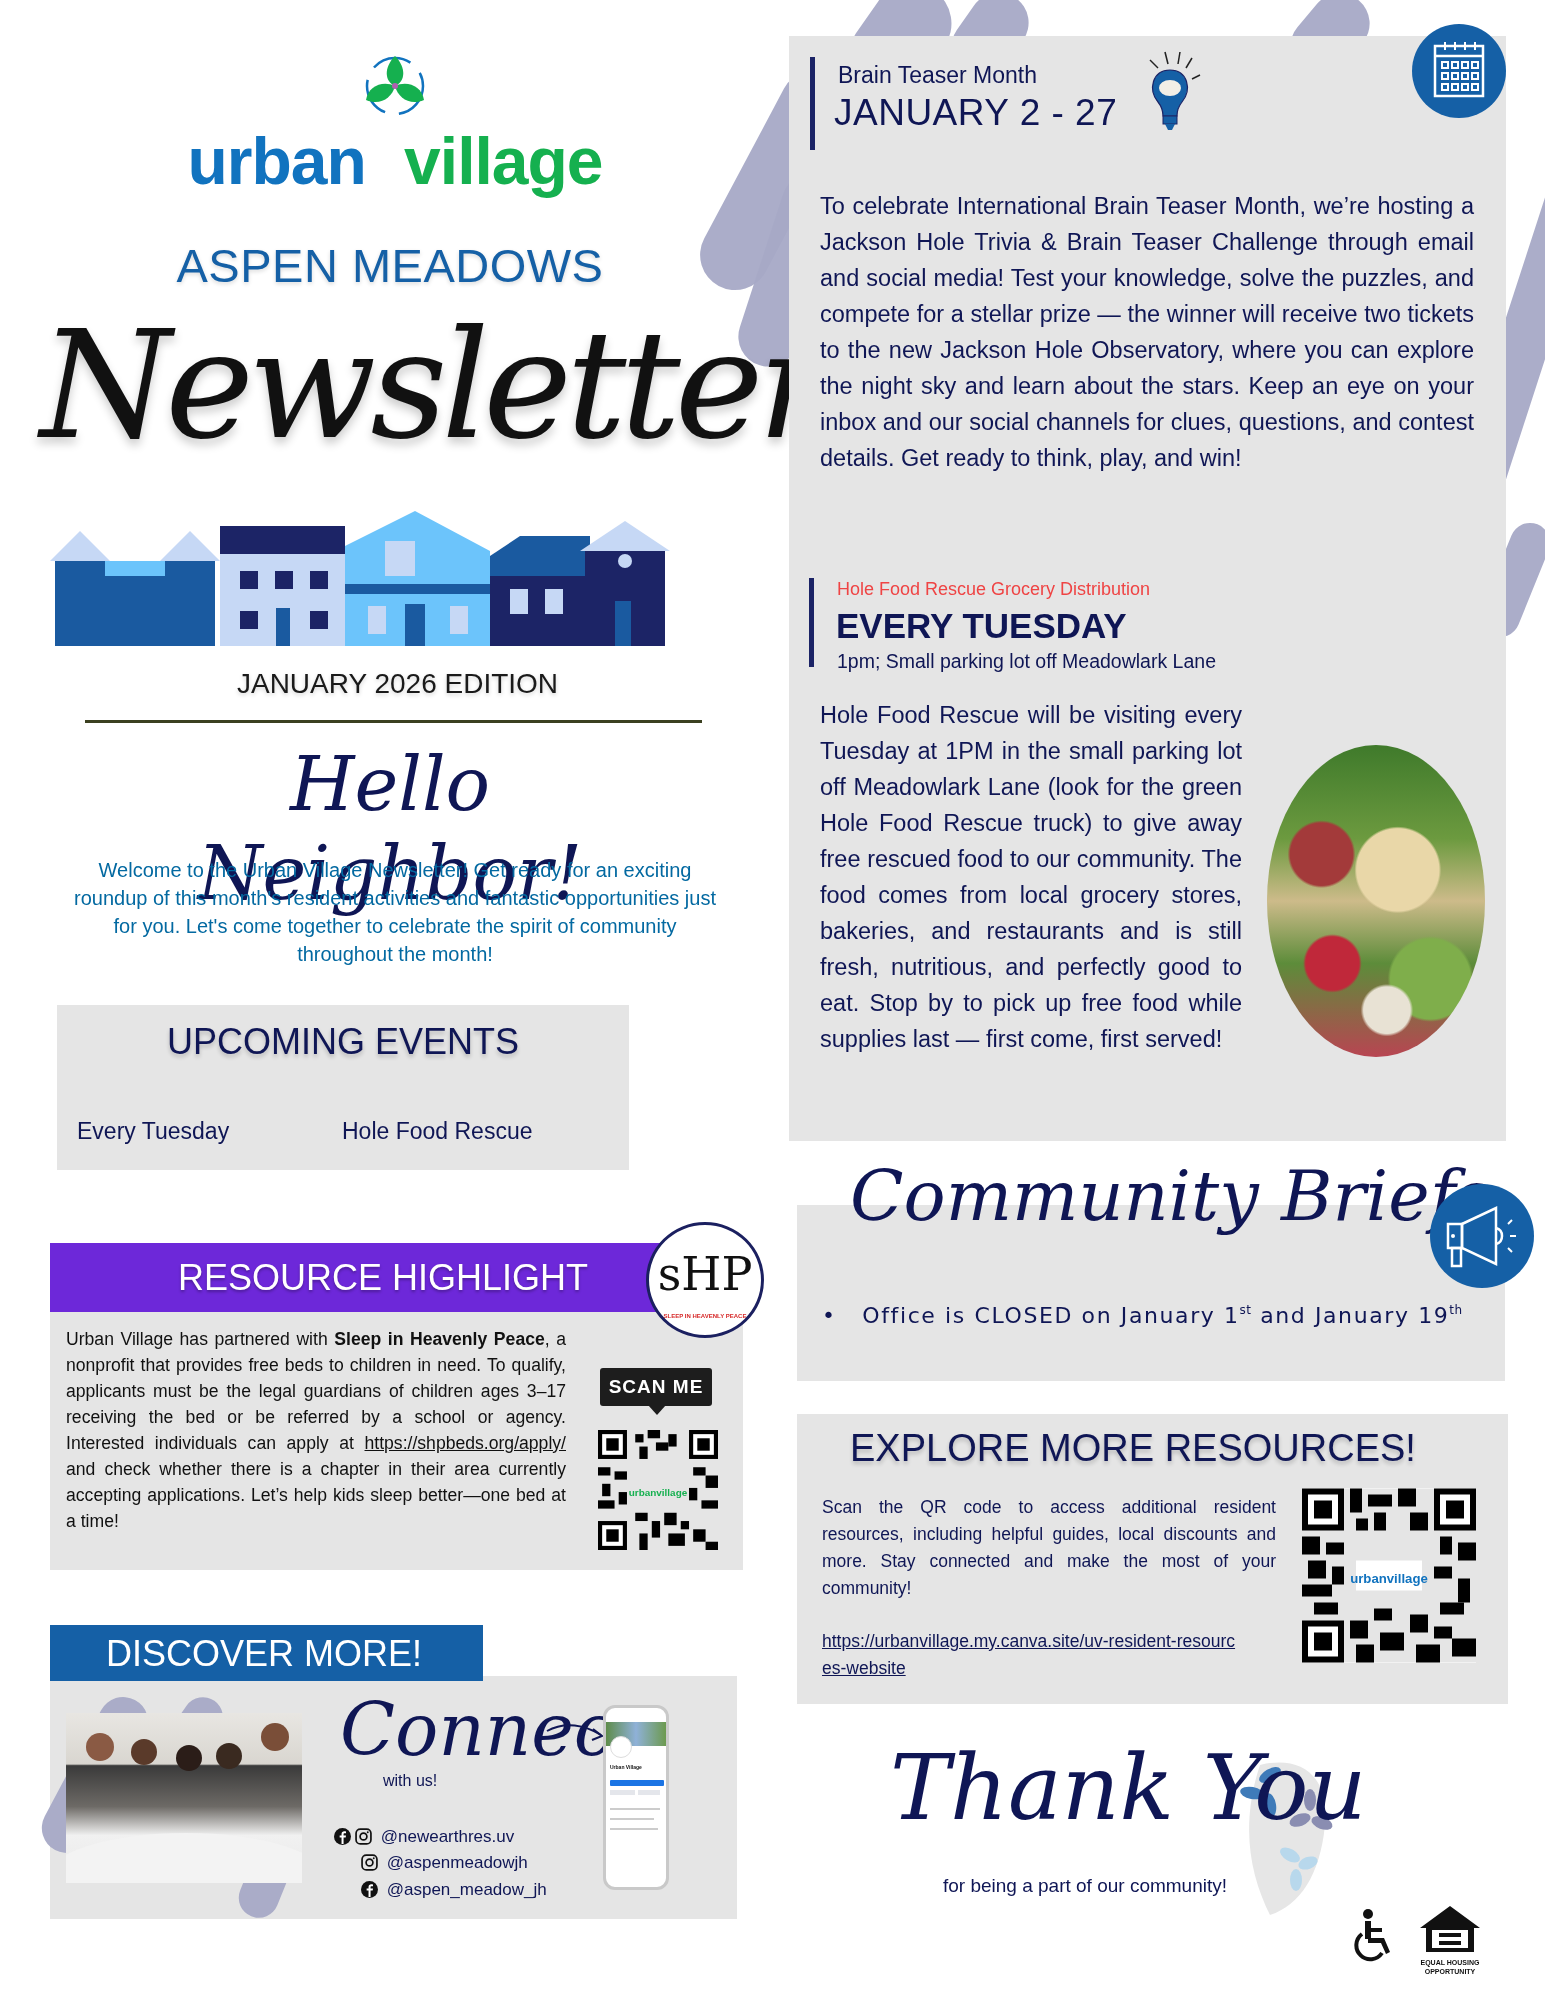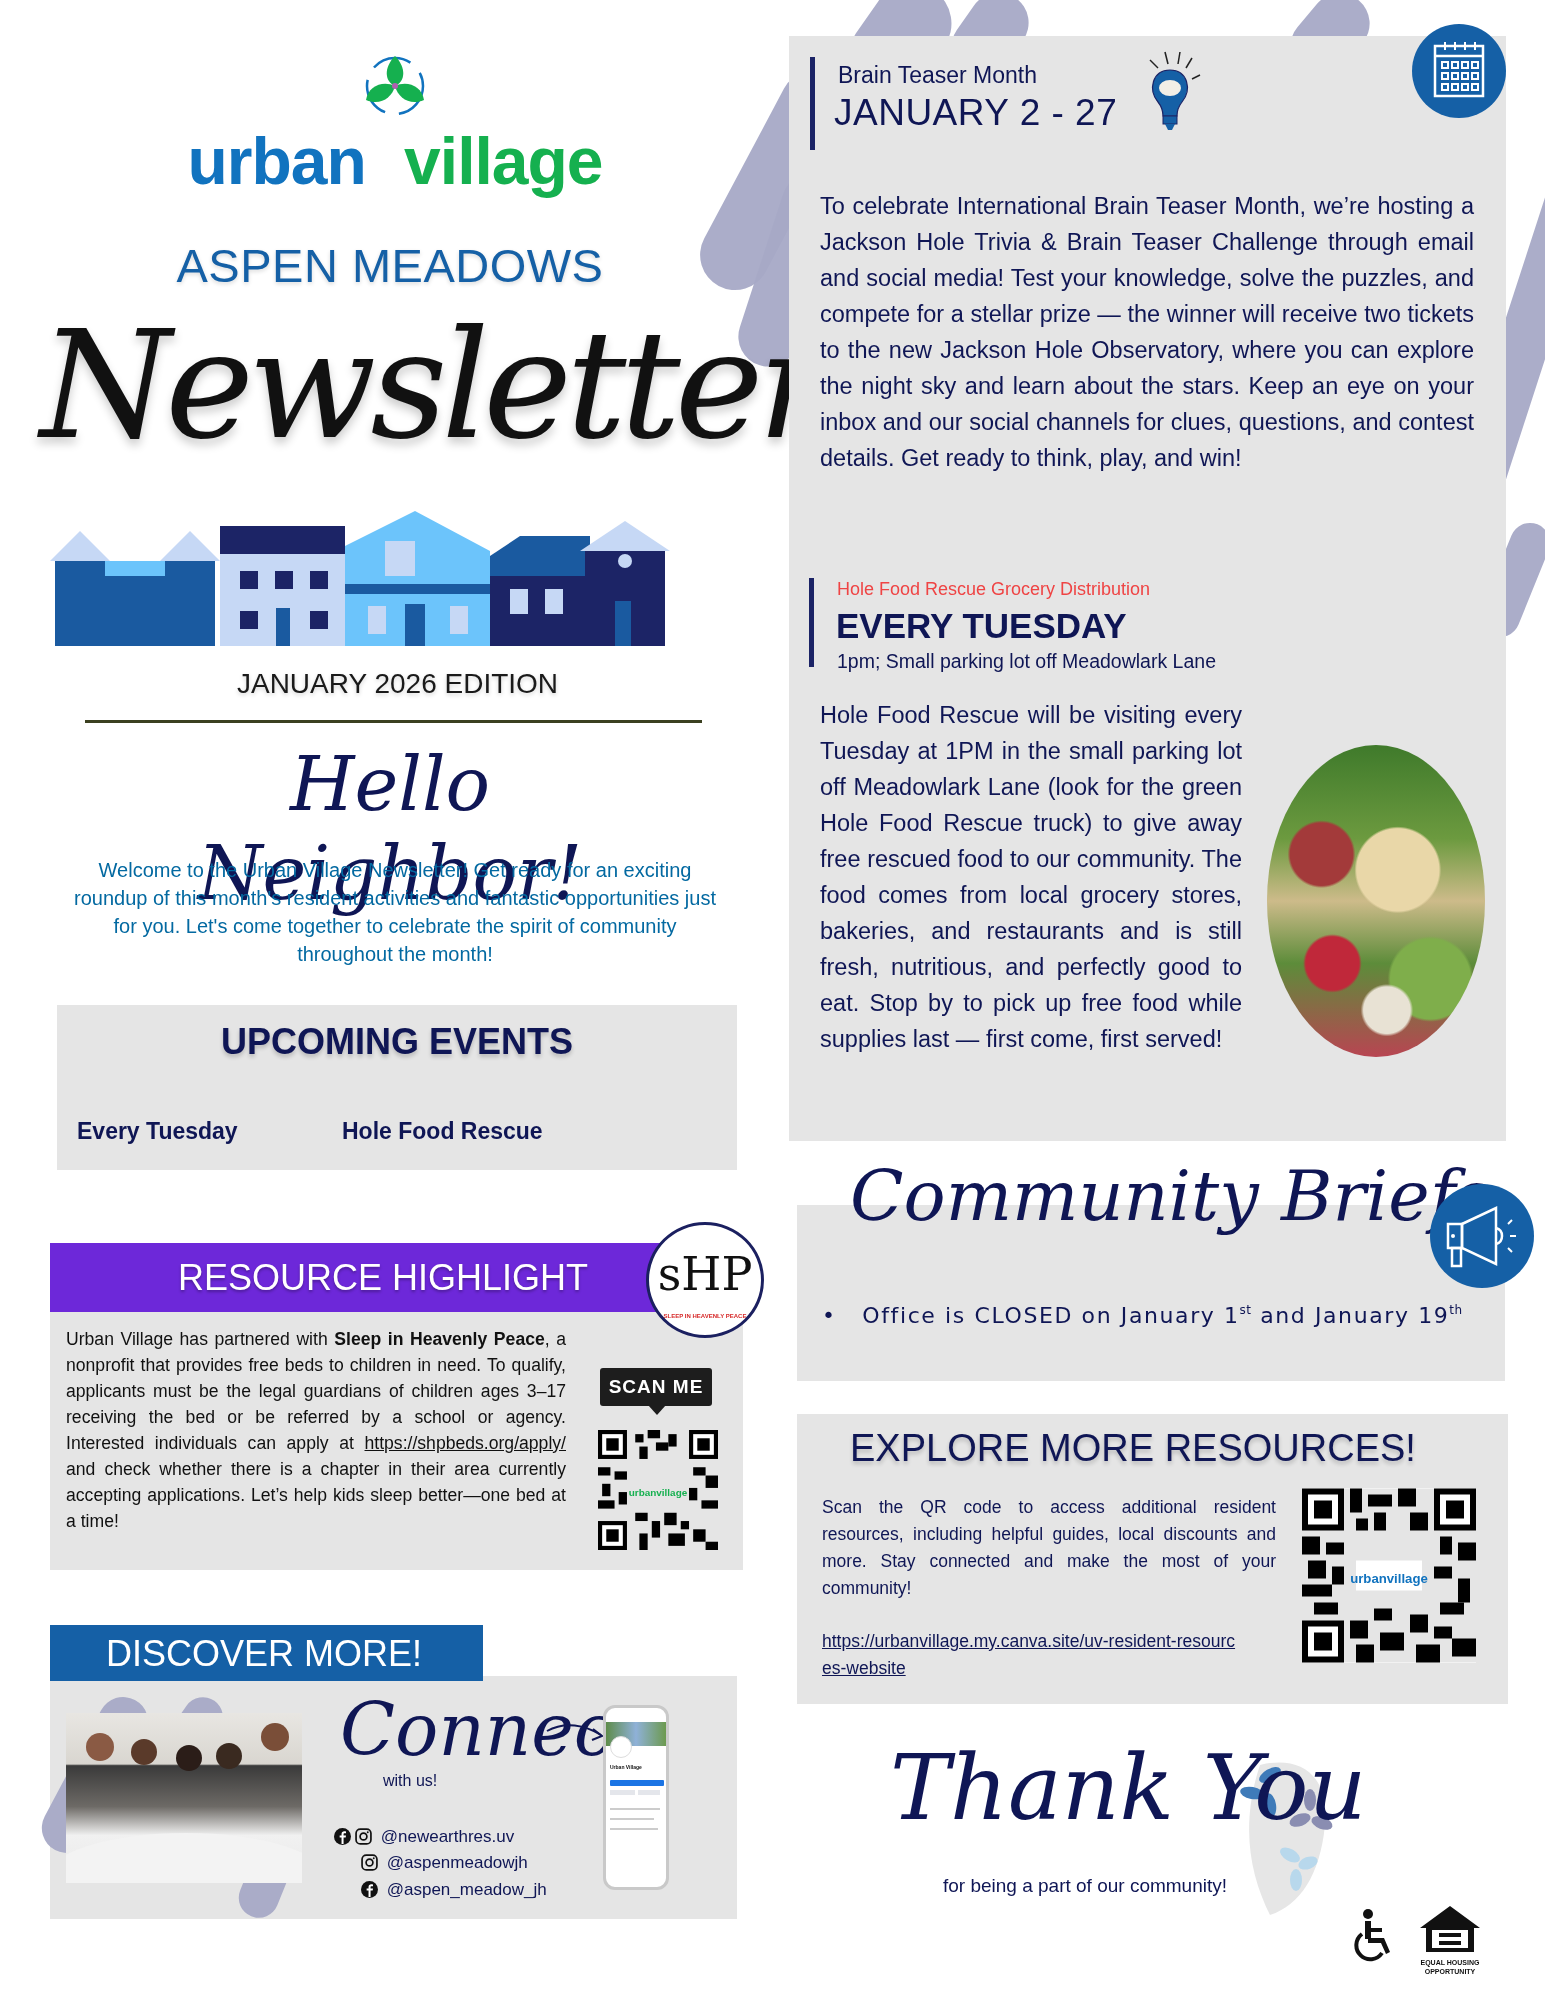--- a/index.html
+++ b/index.html
@@ -26,21 +26,21 @@
   #houses { left: 50px; top: 506px; width: 655px; height: 140px; }
 
   #edition { left: 120px; top: 668px; width: 555px; text-align: center; font-size: 28px; color: #1a1a1a; text-shadow: 0 2px 4px rgba(0,0,0,0.18); }
   #edition-rule { left: 85px; top: 720px; width: 617px; height: 3px; background: #3b4020; }
 
   #hello { left: 140px; top: 740px; width: 500px; text-align: center; font-size: 74px; color: #0f1655; line-height: 1.2; }
 
   #welcome { left: 70px; top: 856px; width: 650px; text-align: center; font-size: 20px; line-height: 28px; color: #0369a1; }
 
   
-  #events { left: 57px; top: 1005px; width: 680px; height: 165px; font-weight: bold; }
+  #events { left: 57px; top: 1005px; width: 572px; height: 165px; }
   #events .title { position: absolute; left: 0; top: 16px; width: 100%; text-align: center; font-size: 36px; color: #0f1655; text-shadow: 0 3px 4px rgba(0,0,0,0.2); }
   .ev-row { position: absolute; left: 20px; font-size: 23px; color: #0f1655; }
   .ev-row .d { display: inline-block; width: 265px; }
 
   
   #res-header { left: 50px; top: 1243px; width: 653px; height: 69px; background: #6d28d9; }
   #res-header span { position: absolute; left: 128px; top: 14px; font-size: 36px; color: #fff; text-shadow: 0 2px 3px rgba(0,0,0,0.3); }
   #res-body { left: 50px; top: 1312px; width: 693px; height: 258px; }
   #res-text { left: 66px; top: 1326px; width: 500px; font-size: 17.6px; line-height: 26px; color: #111; }
   #res-text b { font-weight: bold; }

